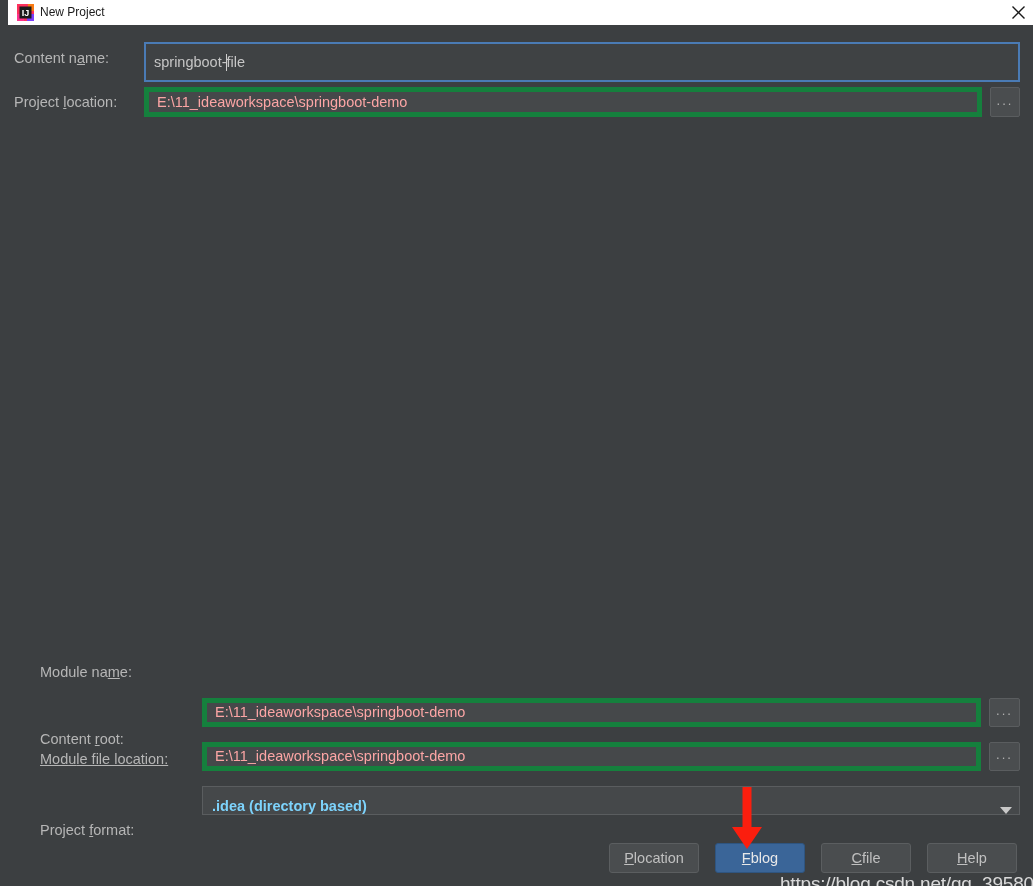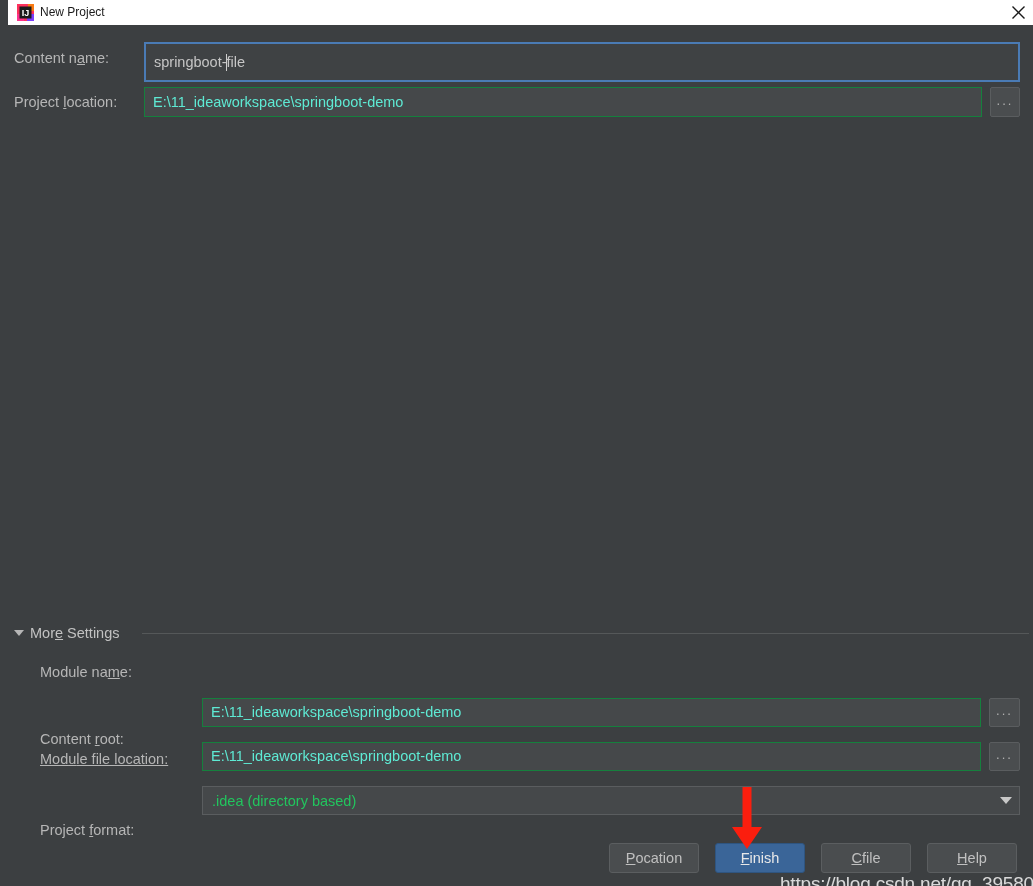--- a/index.html
+++ b/index.html
@@ -69,22 +69,22 @@
     color: #b6b6b6;
     white-space: nowrap;
     line-height: 18px;
   }
   .field-label u { text-decoration: underline; }
 
   .text-input {
     position: absolute;
     box-sizing: border-box;
     background: #45484a;
-    border: 1px solid #15803d;
-    color: #5eead4;
+    border: 5px solid #15803d;
+    color: #fca5a5;
     font-size: 14.5px;
     font-family: "Liberation Sans", sans-serif;
     padding: 0 8px;
     line-height: 1;
     display: flex;
     align-items: center;
     overflow: hidden;
     white-space: nowrap;
   }
   .text-input.focused {
@@ -153,25 +153,26 @@
     height: 1px;
     background: #555859;
   }
 
   
   .combo {
     position: absolute;
     box-sizing: border-box;
     background: #45484a;
     border: 1px solid #5a5d5f;
-    color: #22c55e;
-    font-size: 14.5px;
-    display: flex;
-    align-items: center;
-    cursor: pointer;
+    color: #7dd3fc;
+    font-size: 14.5px;
+    display: flex;
+    align-items: flex-end;
+    cursor: pointer;
+    font-weight: bold;
   }
   .combo .combo-text {
     flex: 1;
     padding-left: 9px;
     white-space: nowrap;
     overflow: hidden;
   }
   .combo .combo-arrow {
     width: 26px;
     display: flex;
@@ -271,29 +272,20 @@
     <div class="field-label" style="left:14px; top:68px;">
       <span>Project </span><u>l</u><span>ocation:</span>
     </div>
     <div class="text-input" style="left:144px; top:62px; width:838px; height:30px;">
       <span>E:\11_ideaworkspace\springboot-demo</span>
     </div>
     <div class="browse-btn" style="left:990px; top:62px; width:30px; height:30px;">
       <span>...</span>
     </div>
 
-    <div id="more-settings-row">
-      <div id="more-settings-toggle">
-        <span id="more-settings-triangle"></span>
-        <span id="more-settings-label">
-          <span>Mor</span><u>e</u><span> Settings</span>
-        </span>
-      </div>
-      <div id="more-settings-rule"></div>
-    </div>
 
     <div class="field-label" style="left:40px; top:638px;">
       <span>Module na</span><u>m</u><span>e:</span>
     </div>
 
     <div class="field-label" style="left:40px; top:681px;margin-top:24px;">
       <span>Content </span><u>r</u><span>oot:</span>
     </div>
     <div class="text-input" style="left:202px; top:673px; width:779px; height:29px;">
       <span>E:\11_ideaworkspace\springboot-demo</span>
@@ -317,25 +309,25 @@
     </div>
     <div class="combo" style="left:202px; top:761px; width:818px; height:29px;">
       <span class="combo-text">.idea (directory based)</span>
       <span class="combo-arrow">
           <i></i>
         </span>
     </div>
 
     <div class="btn" style="left:609px; top:818px; width:90px;">
       <u>P</u>
-        <span>ocation</span>
+        <span>location</span>
     </div>
     <div class="btn primary" style="left:715px; top:818px; width:90px;">
       <u>F</u>
-        <span>inish</span>
+        <span>blog</span>
     </div>
     <div class="btn" style="left:821px; top:818px; width:90px;">
       <u>C</u>
         <span>file</span>
     </div>
     <div class="btn" style="left:927px; top:818px; width:90px;">
       <u>H</u>
         <span>elp</span>
     </div>
 

